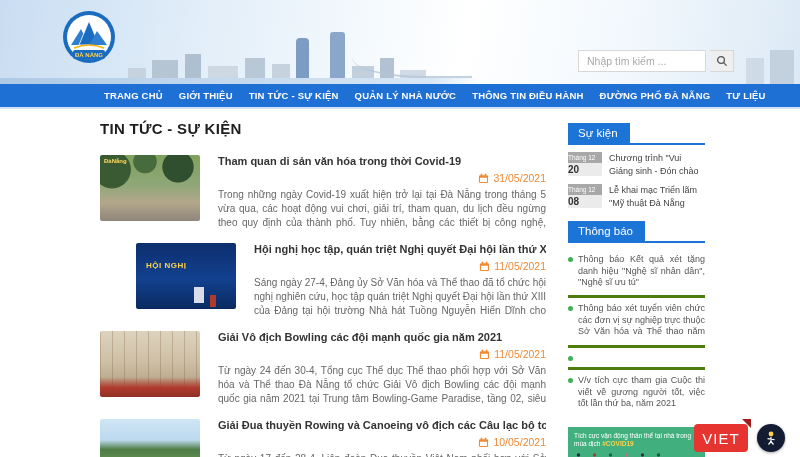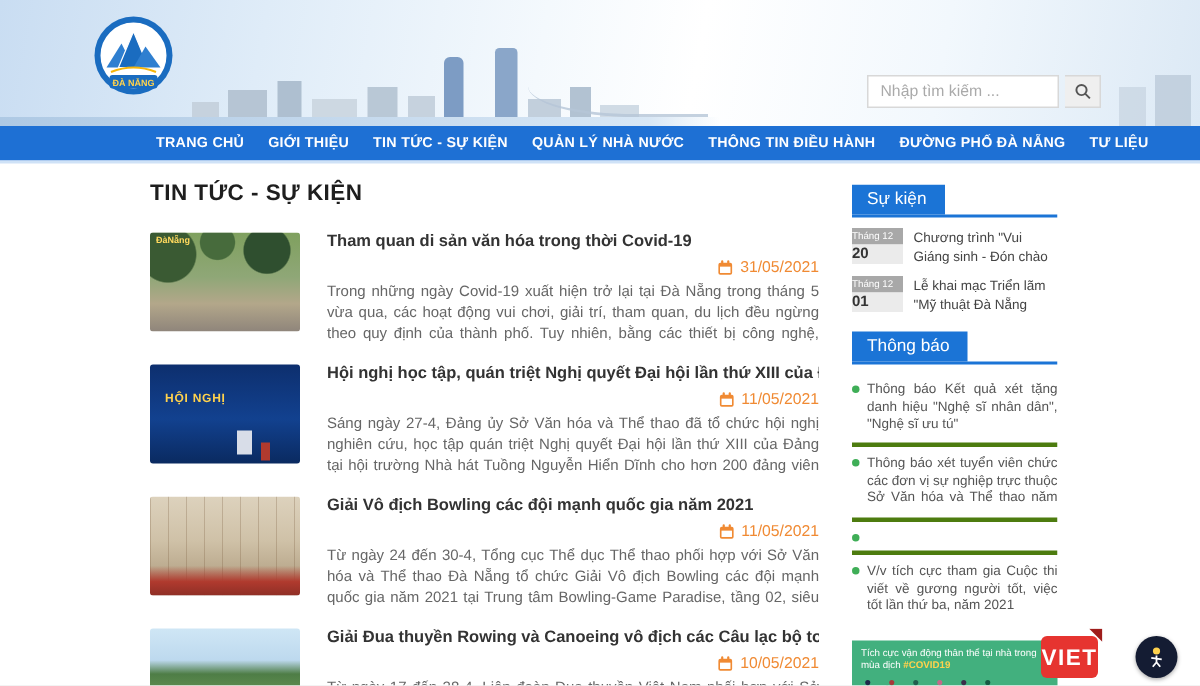--- a/index.html
+++ b/index.html
@@ -37,21 +37,21 @@
   .articles { position:absolute; left:100px; top:155px; width:446px; }
   .article { display:flex; margin-bottom:12px; }
   .thumb { position:relative; width:100px; height:66px; border-radius:2px; flex:none; overflow:hidden; cursor:pointer; }
   .thumb .wm { position:absolute; top:3px; left:4px; font-size:6px; color:#ffd95e; font-weight:bold; }
   .thumb .conf { position:absolute; top:18px; left:10px; font-size:8px; color:#ffd24d; font-weight:bold; letter-spacing:.5px; }
   .thumb-1 { background:
       radial-gradient(circle at 78% 18%, #2f4f2f 0 16%, transparent 17%),
       radial-gradient(circle at 12% 22%, #3a5a33 0 18%, transparent 19%),
       radial-gradient(circle at 45% 10%, #476b3c 0 14%, transparent 15%),
       linear-gradient(180deg,#7fa05e 0%,#8fa777 45%,#b3a78a 72%,#8f857b 100%); }
-  .thumb-2 { background:linear-gradient(180deg,#0d2f6e 0%,#12418f 55%,#0a2a60 100%); }
+  .thumb-2 { background:linear-gradient(180deg,#0d2f6e 0%,#12418f 55%,#0a2a60 100%);margin-left:36px; }
   .thumb-2::after { content:""; position:absolute; bottom:6px; left:58px; width:10px; height:16px; background:#d8dde8;
     box-shadow:14px 6px 0 -2px #b03a2e; }
   .thumb-3 { background:
       linear-gradient(180deg, rgba(176,58,46,0) 70%, #b03a2e 86%, #8f2f26 100%),
       repeating-linear-gradient(90deg, rgba(120,90,60,.28) 0 1px, transparent 1px 12px),
       linear-gradient(180deg,#ddd2bd 0%,#cfc1a7 45%,#baa98d 75%,#a99a80 100%); }
   .thumb-4 { background:linear-gradient(180deg,#cfe6f5 0%,#bdd9ee 32%,#4e7d46 46%,#5f8d50 62%,#83b2d2 74%,#6aa0c8 100%); }
   .art-body { margin-left:18px; flex:1; min-width:0; }
   .art-title { font-size:11px; font-weight:bold; color:#333; white-space:nowrap; overflow:hidden; cursor:pointer; }
   .art-date { display:flex; justify-content:flex-end; align-items:center; gap:4px; color:#f08a33;
@@ -73,22 +73,22 @@
   .notice:last-child { border-bottom:none; }
   .bullet { flex:none; width:5px; height:5px; border-radius:50%; background:#3fae57; margin-top:3px; }
   .notice-text { font-size:9px; color:#555; line-height:1.3; text-align:justify; max-height:36px; overflow:hidden; }
 
   
   .banner { position:absolute; left:568px; top:427px; width:137px; height:58px; background:#42b07e;
     padding:5px 6px; cursor:pointer; z-index:2; }
   .banner-text { font-size:6.5px; color:#fff; line-height:1.3; }
   .banner-text .tag { color:#ffd24d; font-weight:bold; }
   .figs { display:flex; gap:7px; margin-top:4px; }
-  .viet { position:absolute; left:694px; top:424px; width:38px; height:28px; background:#e63430; border-radius:4px;
-    color:#fff; font-weight:bold; font-size:15px; display:flex; align-items:center; justify-content:center;
+  .viet { position:absolute; left:694px; top:424px; width:54px; height:28px; background:#e63430; border-radius:4px;
+    color:#fff; font-weight:normal; font-size:15px; display:flex; align-items:center; justify-content:center;
     letter-spacing:1px; z-index:3; cursor:pointer; }
   .viet::after { content:""; position:absolute; top:-5px; right:-3px; width:9px; height:9px; background:#9f1d1b;
     clip-path:polygon(0 0,100% 0,100% 100%); }
   .widget { position:absolute; left:757px; top:424px; width:28px; height:28px; border-radius:50%;
     background:#141c33; display:flex; align-items:center; justify-content:center; z-index:3; cursor:pointer;
     box-shadow:0 1px 3px rgba(0,0,0,.35); }
 </style>
 </head>
 <body>
 
@@ -235,21 +235,21 @@
       <div class="event">
         <div class="ev-badge">
           <div class="ev-month">Tháng 12</div>
           <div class="ev-day">20</div>
         </div>
         <div class="ev-text">Chương trình "Vui Giáng sinh - Đón chào năm mới" cho</div>
       </div>
       <div class="event">
         <div class="ev-badge">
           <div class="ev-month">Tháng 12</div>
-          <div class="ev-day">01</div>
+          <div class="ev-day">08</div>
         </div>
         <div class="ev-text">Lễ khai mạc Triển lãm "Mỹ thuật Đà Nẵng 2020"</div>
       </div>
     </div>
 
     <div class="side-head">
       <span class="side-tab">Thông báo</span>
     </div>
     <div class="notices">
       <div class="notice">

